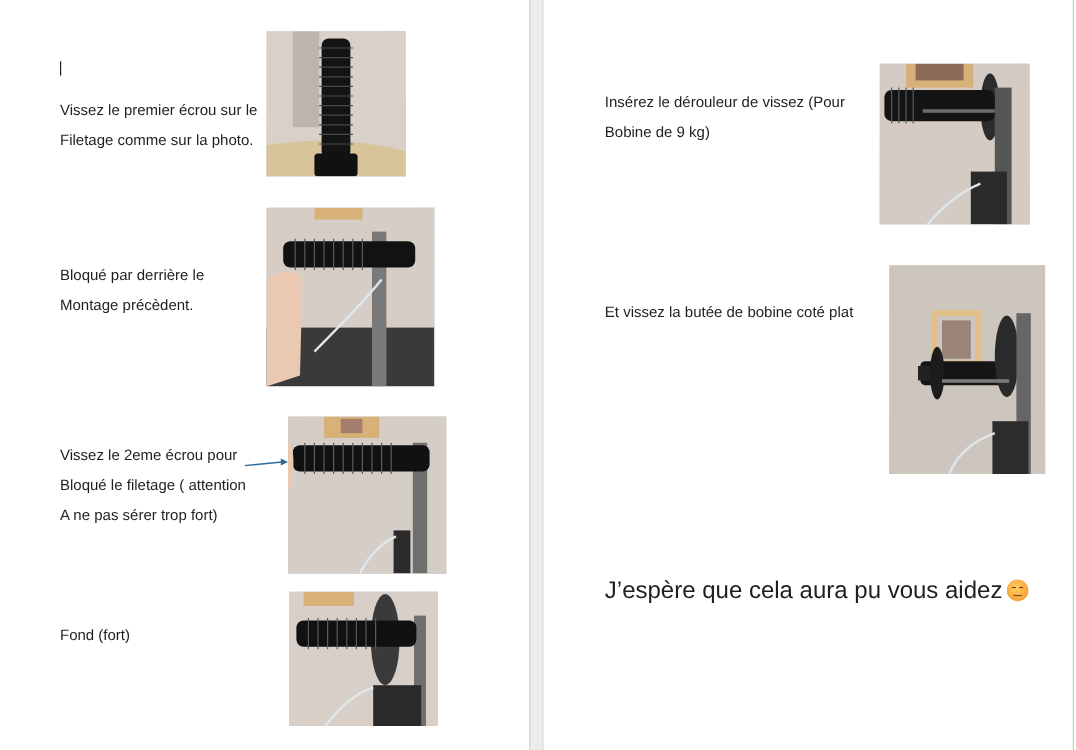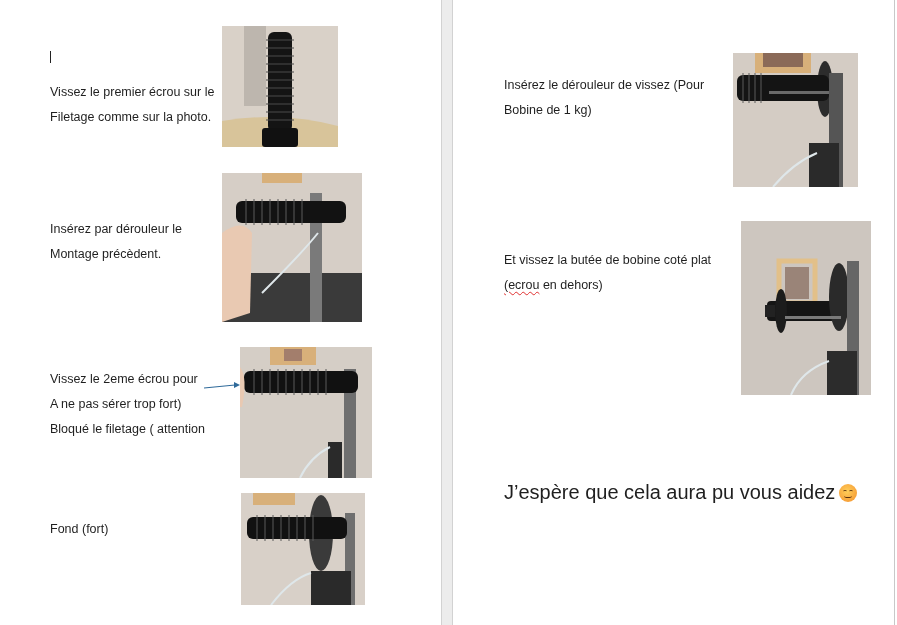--- a/index.html
+++ b/index.html
@@ -74,21 +74,21 @@
           <line x1="44" y1="70" x2="72" y2="70"></line>
         <line x1="44" y1="78" x2="72" y2="78"></line>
           <line x1="44" y1="86" x2="72" y2="86"></line>
         <line x1="44" y1="94" x2="72" y2="94"></line>
       </g>
       <rect x="40" y="102" width="36" height="19" rx="3" fill="#111"></rect>
     </svg>
   </div>
 
   <div class="para" style="left:50px; top:217px;">
-    <span class="line">Insérez par dérouleur le</span>
+    <span class="line">Bloqué par derrière le</span>
     <span class="line">Montage précèdent.</span>
   </div>
   <div class="photo" style="left:222px; top:173px; width:140px; height:149px;">
     <svg viewBox="0 0 140 149" preserveAspectRatio="none">
       <rect x="0" y="0" width="140" height="149" fill="#d6cec6"></rect>
       <rect x="40" y="0" width="40" height="10" fill="#d8b07a"></rect>
       <rect x="0" y="100" width="140" height="49" fill="#3a3a3a"></rect>
       <rect x="88" y="20" width="12" height="129" fill="#7a7a7a"></rect>
       <rect x="14" y="28" width="110" height="22" rx="6" fill="#121212"></rect>
       <g stroke="#5a5a5a" stroke-width="1">
@@ -101,22 +101,22 @@
         <line x1="72" y1="26" x2="72" y2="52"></line>
           <line x1="80" y1="26" x2="80" y2="52"></line>
       </g>
       <path d="M0 60 Q20 45 30 60 L28 140 L0 149 Z" fill="#e9c9b2"></path>
       <path d="M40 120 Q80 80 96 60" stroke="#dfe7ea" stroke-width="2" fill="none"></path>
     </svg>
   </div>
 
   <div class="para" style="left:50px; top:367px;">
     <span class="line">Vissez le 2eme écrou pour</span>
+    <span class="line">Bloqué le filetage ( attention</span>
     <span class="line">A ne pas sérer trop fort)</span>
-    <span class="line">Bloqué le filetage ( attention</span>
   </div>
   <svg class="arrow" viewBox="0 0 36 10">
     <line x1="0" y1="7" x2="31" y2="4" stroke="#2f6a9a" stroke-width="1.2"></line>
     <path d="M30 1 L36 4 L30 7 Z" fill="#2f6a9a"></path>
   </svg>
   <div class="photo" style="left:240px; top:347px; width:132px; height:131px;">
     <svg viewBox="0 0 132 131" preserveAspectRatio="none">
       <rect x="0" y="0" width="132" height="131" fill="#d5cec6"></rect>
       <rect x="30" y="0" width="46" height="18" fill="#d8b07a"></rect>
       <rect x="44" y="2" width="18" height="12" fill="#a37e6c"></rect>
@@ -164,21 +164,21 @@
       <path d="M30 112 Q50 86 70 80" stroke="#dfe7ea" stroke-width="2" fill="none"></path>
     </svg>
   </div>
 </div>
 
 <div class="page-gap"></div>
 
 <div class="page page-right">
   <div class="para" style="left:51px; top:73px;">
     <span class="line">Insérez le dérouleur de vissez (Pour</span>
-    <span class="line">Bobine de 1 kg)</span>
+    <span class="line">Bobine de 9 kg)</span>
   </div>
   <div class="photo" style="left:280px; top:53px; width:125px; height:134px;">
     <svg viewBox="0 0 125 134" preserveAspectRatio="none">
       <rect x="0" y="0" width="125" height="134" fill="#d4ccc4"></rect>
       <rect x="22" y="0" width="56" height="20" fill="#d8b07a"></rect>
       <rect x="30" y="0" width="40" height="14" fill="#8b6a58"></rect>
       <ellipse cx="92" cy="36" rx="8" ry="28" fill="#2c2c2c"></ellipse>
       <rect x="96" y="20" width="14" height="114" fill="#555"></rect>
       <rect x="4" y="22" width="92" height="26" rx="6" fill="#141414"></rect>
       <g stroke="#5a5a5a" stroke-width="1">
@@ -188,21 +188,20 @@
           <line x1="28" y1="20" x2="28" y2="50"></line>
       </g>
       <rect x="36" y="38" width="60" height="3" fill="#6a6a6a"></rect>
       <rect x="76" y="90" width="30" height="44" fill="#2a2a2a"></rect>
       <path d="M40 134 Q60 110 84 100" stroke="#dfe7ea" stroke-width="2" fill="none"></path>
     </svg>
   </div>
 
   <div class="para" style="left:51px; top:248px;">
     <span class="line">Et vissez la butée de bobine coté plat</span>
-    <span class="line"><span class="squiggle">(ecrou</span> <span>en dehors)</span></span>
   </div>
   <div class="photo" style="left:288px; top:221px; width:130px; height:174px;">
     <svg viewBox="0 0 130 174" preserveAspectRatio="none">
       <rect x="0" y="0" width="130" height="174" fill="#cdc6bf"></rect>
       <rect x="38" y="40" width="36" height="42" fill="none" stroke="#e2c089" stroke-width="5"></rect>
       <rect x="44" y="46" width="24" height="32" fill="#9a8478"></rect>
       <rect x="26" y="80" width="74" height="20" rx="4" fill="#151515"></rect>
       <ellipse cx="40" cy="90" rx="6" ry="22" fill="#1c1c1c"></ellipse>
       <ellipse cx="98" cy="76" rx="10" ry="34" fill="#2a2a2a"></ellipse>
       <rect x="24" y="84" width="10" height="12" fill="#222"></rect>

